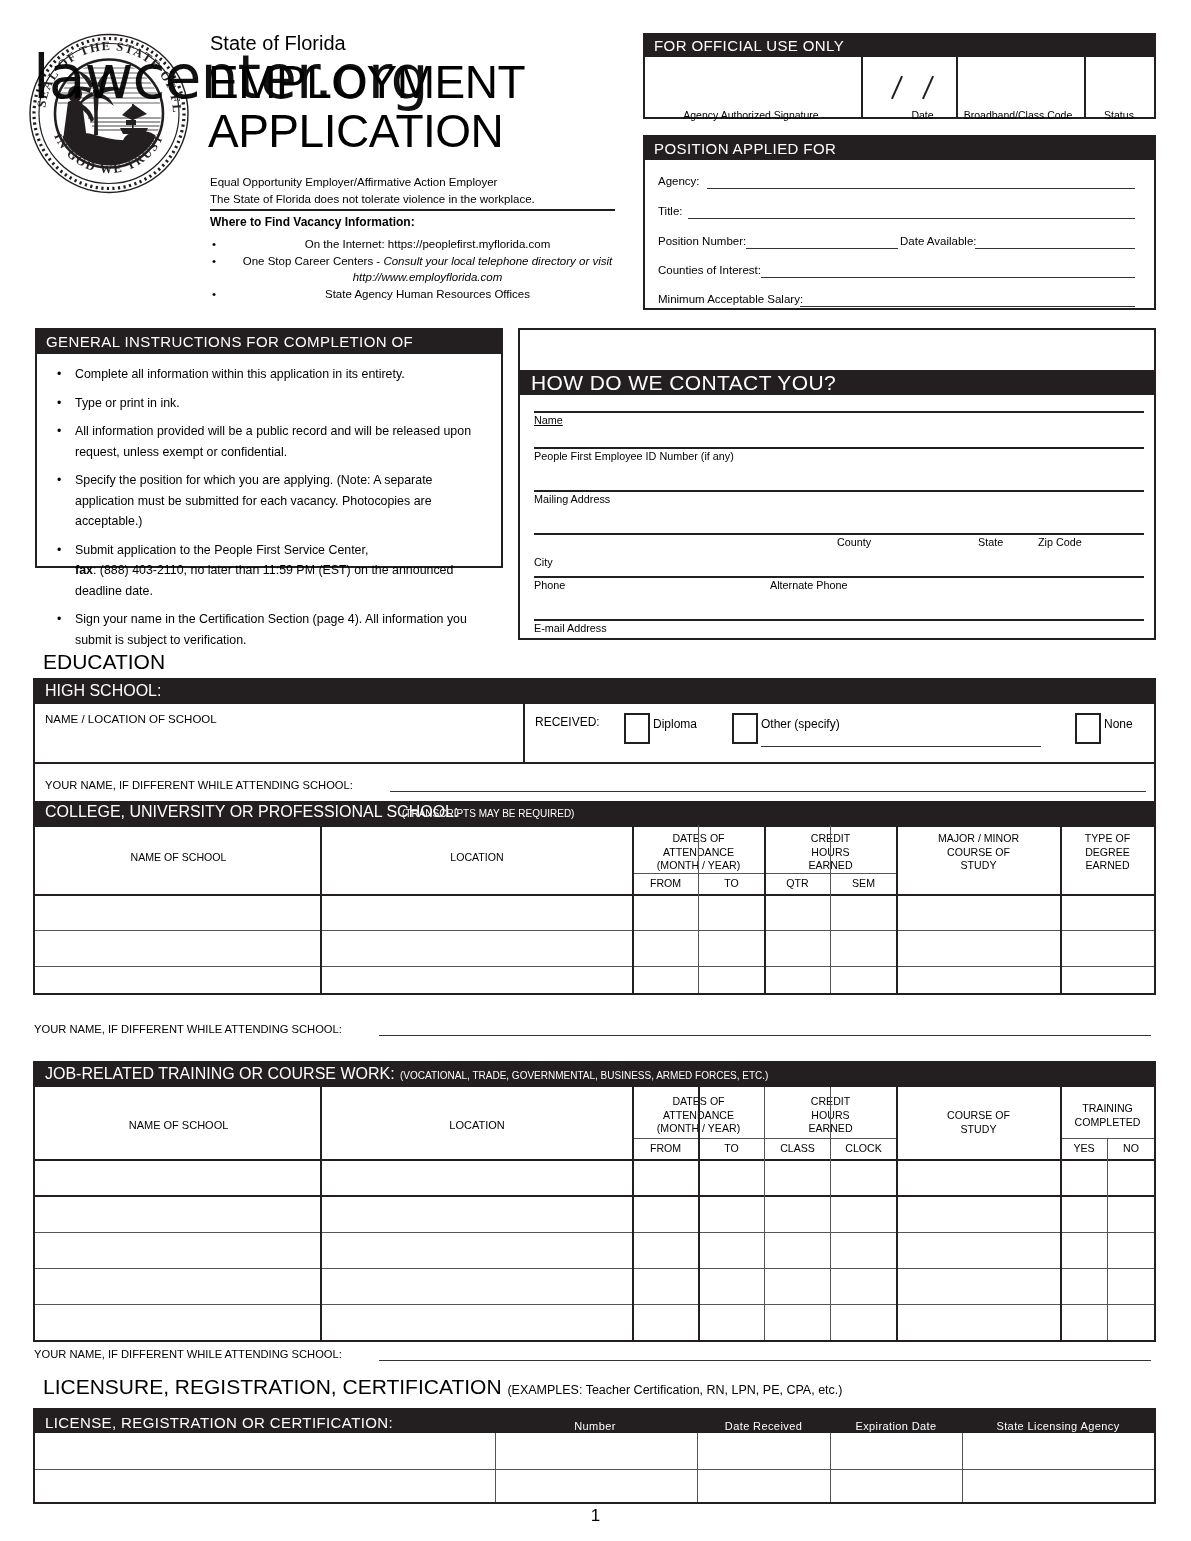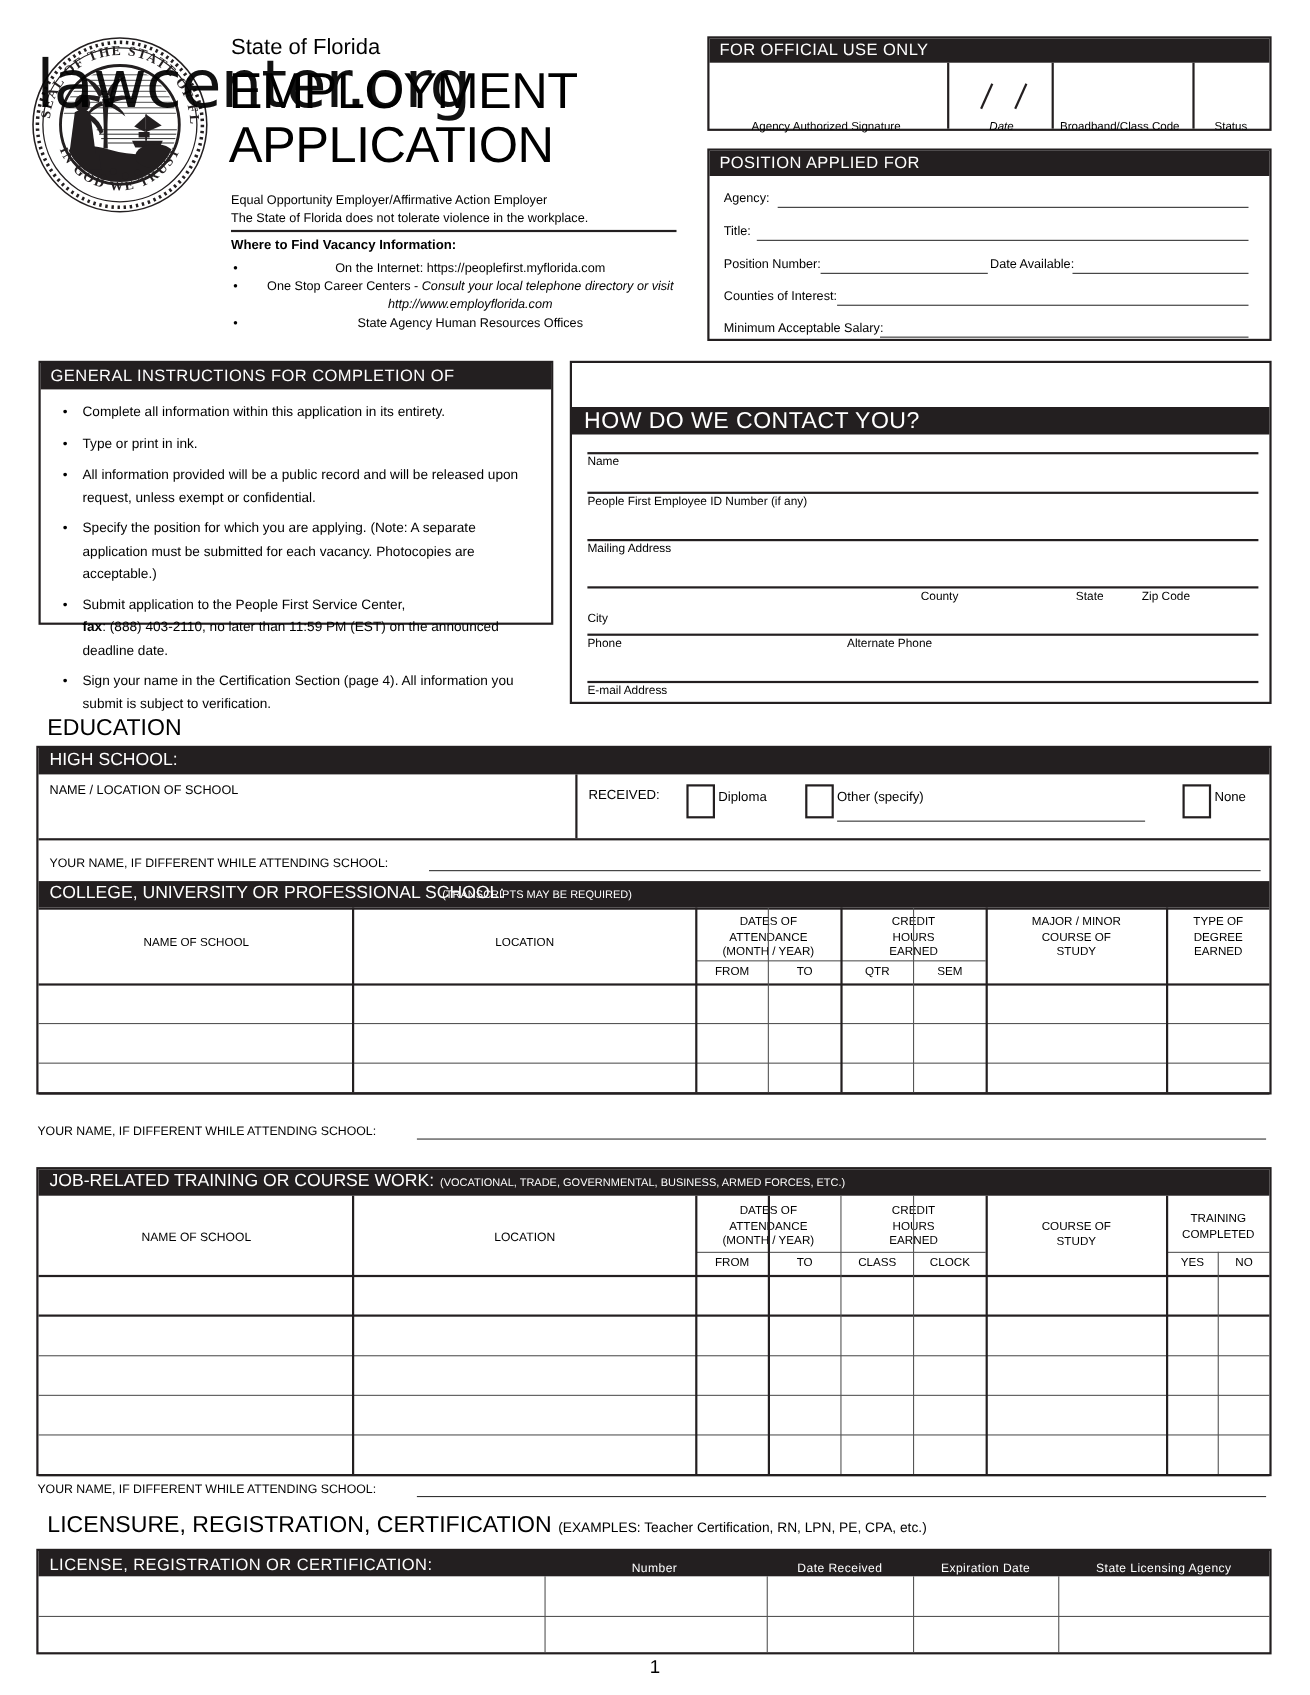--- a/index.html
+++ b/index.html
@@ -202,21 +202,21 @@
       <div class="offcell" style="left:216px;width:95px;">
         <div class="slash" style="left:33px;top:18px;"></div>
         <div class="slash" style="left:64px;top:18px;"></div>
       </div>
       <div class="offcell" style="left:311px;width:128px;"></div>
       <div class="offcell" style="left:439px;right:0;"></div>
     </div>
   </div>
   <div class="offlabels">
     <span style="left:0;width:216px;">Agency Authorized Signature</span>
-    <span style="left:220px;width:95px;font-style:italic;">Date</span>
+    <span style="left:232px;width:95px;">Date</span>
     <span style="left:311px;width:128px;">Broadband/Class Code</span>
     <span style="left:439px;width:74px;">Status</span>
   </div>
 
   <div class="box abs" id="position">
     <div class="bar">POSITION APPLIED FOR</div>
 
     <div class="pfield" style="left:13px;top:38px;">Agency:</div>
     <div class="pline" style="left:62px;top:51px;width:428px;"></div>
 
@@ -244,21 +244,21 @@
       <div class="li">Specify the position for which you are applying. (Note: A separate application must be submitted for each vacancy. Photocopies are acceptable.)</div>
       <div class="li"><span>Submit application to the People First Service Center,</span><br><b>fax</b><span>: (888) 403-2110, no later than 11:59 PM (EST) on the announced deadline date.</span></div>
       <div class="li">Sign your name in the Certification Section (page 4). All information you submit is subject to verification.</div>
     </div>
   </div>
 
   <div class="box abs" id="contact">
     <div class="bar">HOW DO WE CONTACT YOU?</div>
 
     <div class="cline" style="top:81px;"></div>
-    <div class="clabel" style="left:14px;top:84px;">Name</div>
+    <div class="clabel" style="left:14px;top:84px;text-decoration:underline;">Name</div>
 
     <div class="cline" style="top:117px;"></div>
     <div class="clabel" style="left:14px;top:120px;">People First Employee ID Number (if any)</div>
 
     <div class="cline" style="top:160px;"></div>
     <div class="clabel" style="left:14px;top:163px;">Mailing Address</div>
 
     <div class="cline" style="top:203px;"></div>
     <div class="clabel" style="left:14px;top:206px;margin-top:20px;">City</div>
     <div class="clabel" style="left:317px;top:206px;">County</div>

